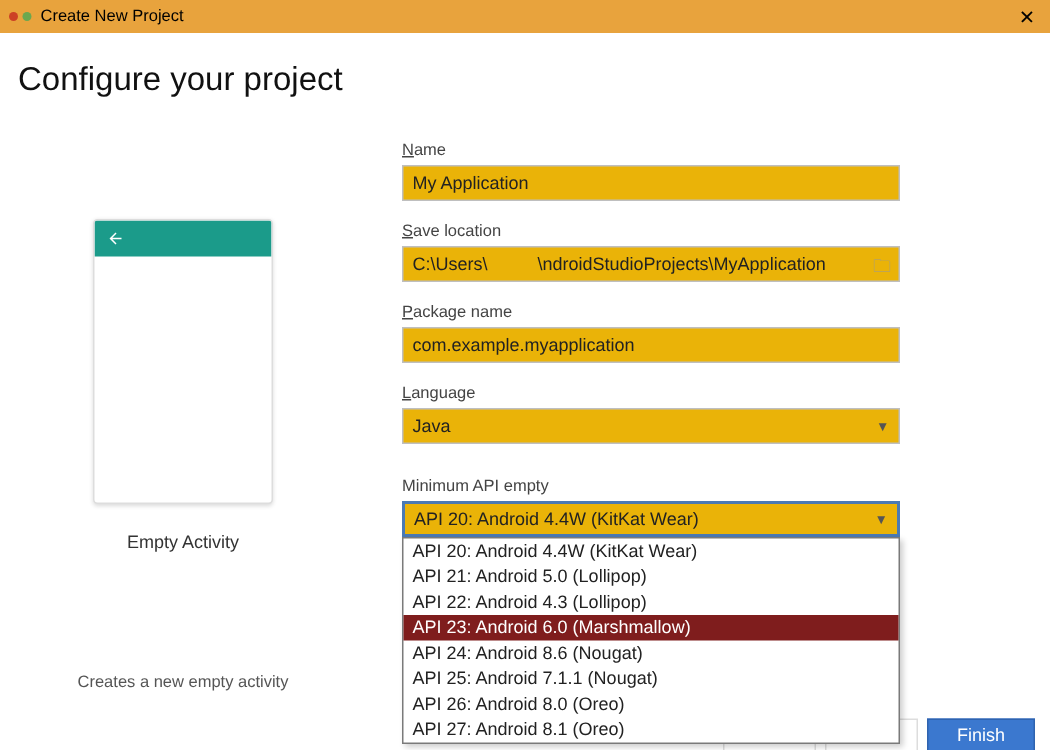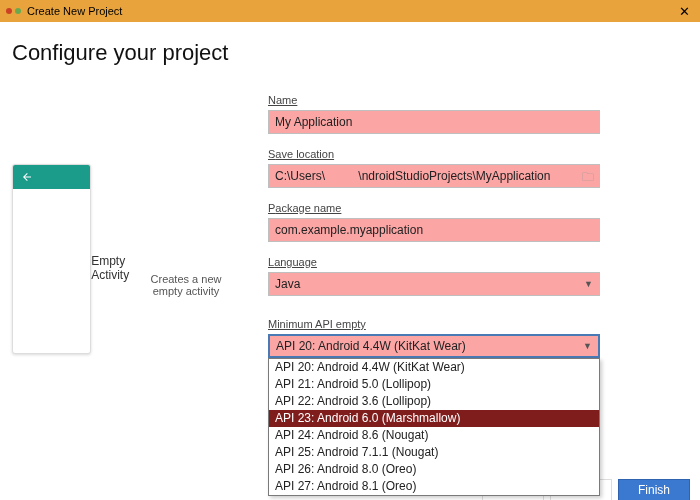--- a/index.html
+++ b/index.html
@@ -6,31 +6,31 @@
   body { width: 700px; height: 500px; background: #fff; overflow: hidden; position: relative; }
   .titlebar { height: 22px; background: #e8a33d; color: #000; display: flex; align-items: center; padding: 0 6px; font-size: 11px; }
   .titlebar .dots { display: flex; gap: 3px; margin-right: 6px; }
   .titlebar .dot { width: 6px; height: 6px; border-radius: 50%; background: #6aa84f; }
   .titlebar .dot.r { background: #cc4125; }
   .titlebar .title { flex: 1; }
   .titlebar .close { font-size: 13px; cursor: pointer; padding: 0 4px; }
   .content { padding: 18px 26px 13px 12px; position: relative; height: 485px; }
   h1 { font-size: 22px; font-weight: 400; color: #111; margin-bottom: 28px; }
   .cols { display: flex; gap: 36px; }
-  .left { width: 220px; display: flex; align-items: center; padding-top: 52px; }
+  .left { width: 220px; display: flex; flex-direction: column; align-items: center; padding-top: 52px; }
   .preview { width: 120px; height: 190px; border: 1px solid #ddd; border-radius: 3px; box-shadow: 0 1px 3px rgba(0,0,0,0.15); overflow: hidden; background: #fff; }
   .preview-top { height: 24px; background: #1b9b8a; display: flex; align-items: center; padding-left: 8px; }
   .preview-top svg { width: 12px; height: 12px; }
   .preview-label { margin-top: 18px; font-size: 12px; color: #333; }
-  .preview-desc { margin-top: 52px; font-size: 11px; color: #555; text-align: center; }
+  .preview-desc { margin-top: 81px; font-size: 11px; color: #555; text-align: center; }
   .right { flex: 1; }
   .field { margin-bottom: 14px; }
-  .field-label { font-size: 11px; color: #444; margin-bottom: 4px; display: block; text-decoration: underline; }
+  .field-label { font-size: 11px; color: #444; margin-bottom: 4px; display: block; }
   .field-label .ul { text-decoration: underline; }
-  .input, .select-box { width: 332px; height: 24px; border: 1px solid #bfbfbf; font-size: 12px; padding: 0 6px; background: #fca5a5; color: #222; display: flex; align-items: center; }
+  .input, .select-box { width: 332px; height: 24px; border: 1px solid #bfbfbf; font-size: 12px; padding: 0 6px; background: #eab308; color: #222; display: flex; align-items: center; }
   .input-wrap { position: relative; width: 332px; }
   .folder-icon { position: absolute; right: 6px; top: 4px; color: #999; font-size: 12px; }
   .select-box { justify-content: space-between; cursor: pointer; }
   .select-box .arrow { color: #555; font-size: 9px; }
   .api-select { border: 2px solid #4a7ab5; }
   .dropdown { position: absolute; width: 332px; border: 1px solid #7a7a7a; background: #fff; z-index: 10; box-shadow: 2px 2px 4px rgba(0,0,0,0.2); }
   .dropdown-item { font-size: 12px; padding: 1px 6px; color: #222; cursor: pointer; line-height: 15px; }
   .dropdown-item.hl { background: #7f1d1d; color: #fff; }
   .footer { position: absolute; bottom: 6px; right: 10px; display: flex; gap: 6px; align-items: center; }
   .btn { height: 22px; min-width: 62px; border: 1px solid #b5b5b5; background: #f4f4f4; font-size: 12px; color: #333; cursor: pointer; display: flex; align-items: center; justify-content: center; }
@@ -94,21 +94,21 @@
 
       <div class="field" style="margin-top:22px;">
         <label class="field-label">Minimum API empty</label>
         <div class="select-box api-select">
           <span>API 20: Android 4.4W (KitKat Wear)</span>
           <span class="arrow">▼</span>
         </div>
         <div class="dropdown" id="api-dropdown">
             <div class="dropdown-item">API 20: Android 4.4W (KitKat Wear)</div>
             <div class="dropdown-item">API 21: Android 5.0 (Lollipop)</div>
-            <div class="dropdown-item">API 22: Android 3.6 (Lollipop)</div>
+            <div class="dropdown-item">API 22: Android 4.3 (Lollipop)</div>
             <div class="dropdown-item hl">API 23: Android 6.0 (Marshmallow)</div>
             <div class="dropdown-item">API 24: Android 8.6 (Nougat)</div>
             <div class="dropdown-item">API 25: Android 7.1.1 (Nougat)</div>
             <div class="dropdown-item">API 26: Android 8.0 (Oreo)</div>
             <div class="dropdown-item">API 27: Android 8.1 (Oreo)</div>
           </div>
       </div>
     </div>
   </div>
 

